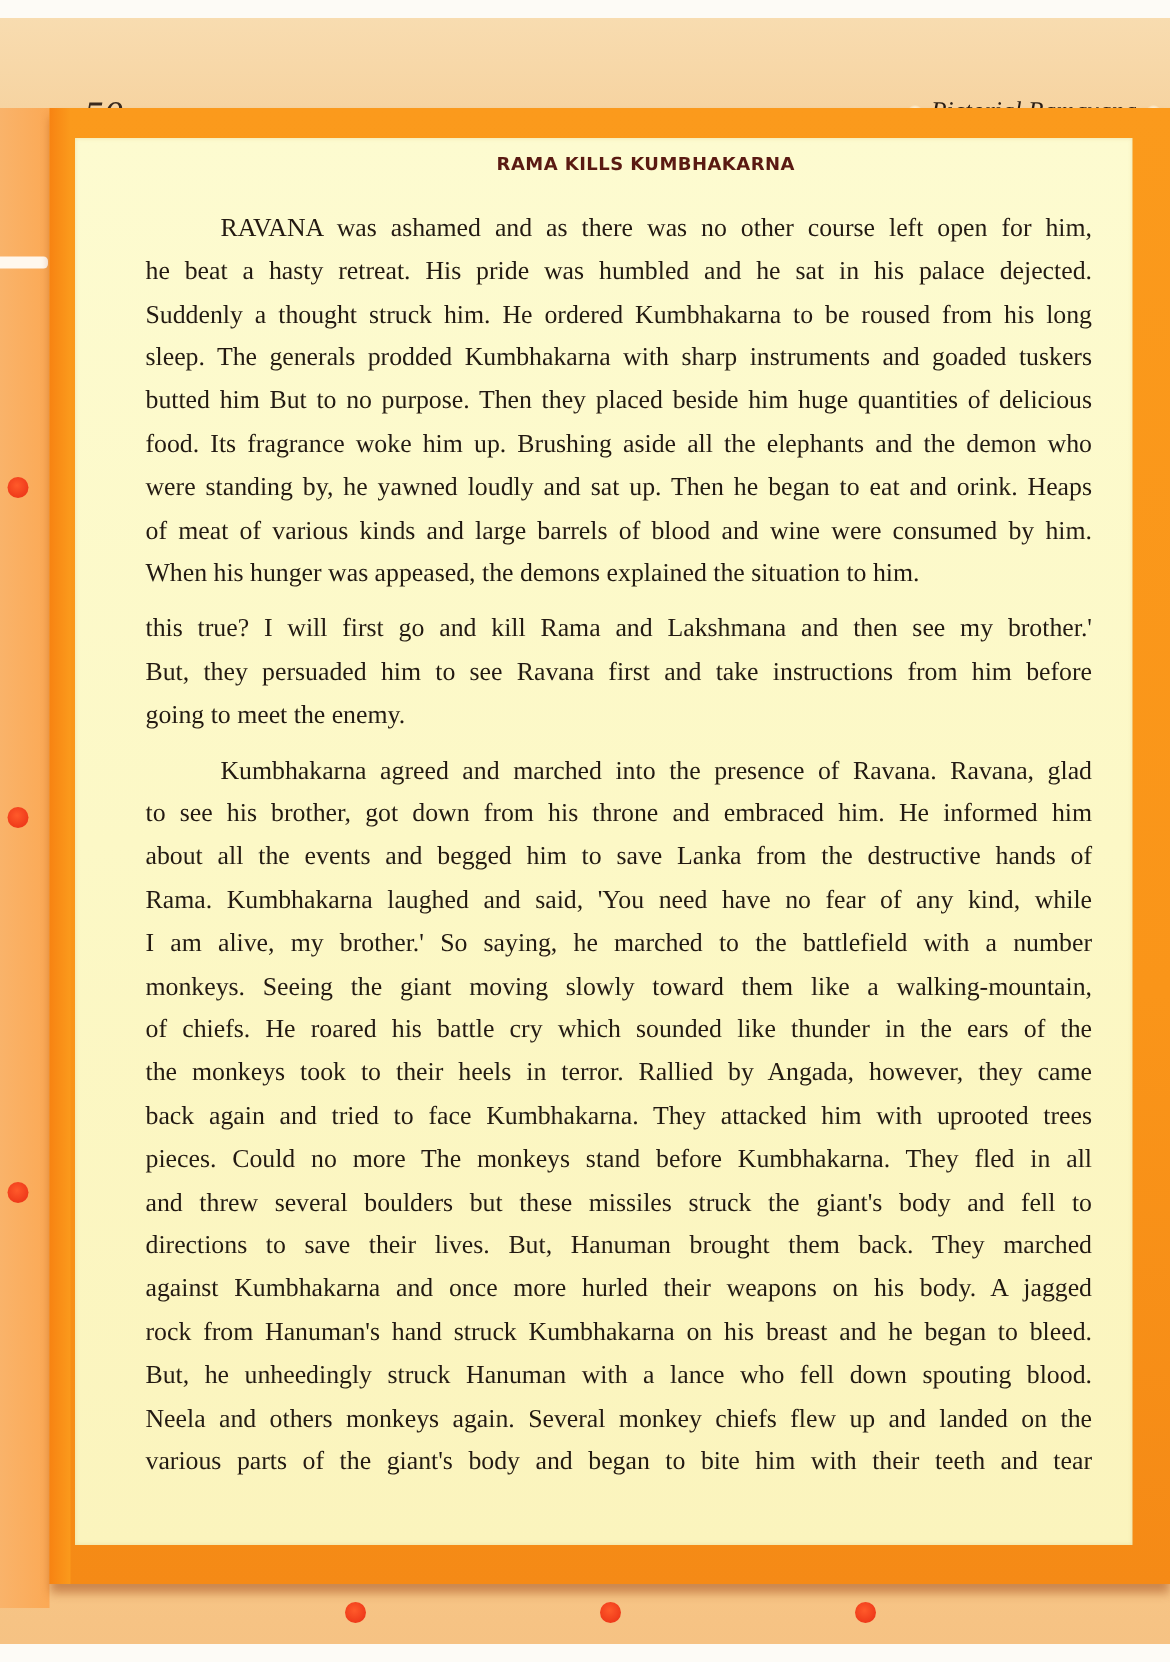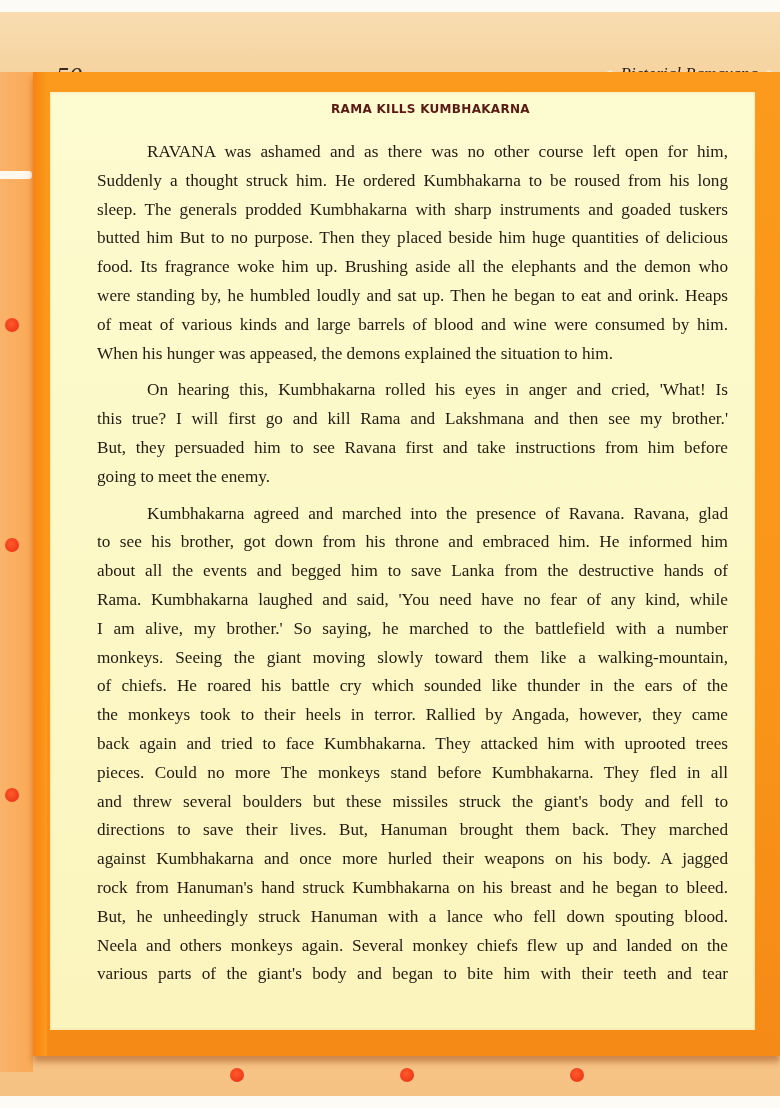--- a/index.html
+++ b/index.html
@@ -90,30 +90,30 @@
 <div class="dot" style="left:5px; top:538px;"></div>
 <div class="dot" style="left:5px; top:788px;"></div>
 
 <div class="frame">
   <div class="frame-inner-edge"></div>
   <div class="panel">
     <div class="chapter-title">RAMA KILLS KUMBHAKARNA</div>
     <div class="body-text">
 
       <span class="line indent">RAVANA was ashamed and as there was no other course left open for him,</span>
+      <span class="line">he beat a hasty retreat. His pride was humbled and he sat in his palace dejected.</span>
       <span class="line">Suddenly a thought struck him. He ordered Kumbhakarna to be roused from his long</span>
       <span class="line">sleep. The generals prodded Kumbhakarna with sharp instruments and goaded tuskers</span>
       <span class="line">butted him But to no purpose. Then they placed beside him huge quantities of delicious</span>
       <span class="line">food. Its fragrance woke him up. Brushing aside all the elephants and the demon who</span>
-      <span class="line">were standing by, he humbled loudly and sat up. Then he began to eat and orink. Heaps</span>
+      <span class="line">were standing by, he yawned loudly and sat up. Then he began to eat and orink. Heaps</span>
       <span class="line">of meat of various kinds and large barrels of blood and wine were consumed by him.</span>
       <span class="line last">When his hunger was appeased, the demons explained the situation to him.</span>
       <span class="para-gap"></span>
 
-      <span class="line indent">On hearing this, Kumbhakarna rolled his eyes in anger and cried, 'What! Is</span>
       <span class="line">this true? I will first go and kill Rama and Lakshmana and then see my brother.'</span>
       <span class="line">But, they persuaded him to see Ravana first and take instructions from him before</span>
       <span class="line last">going to meet the enemy.</span>
       <span class="para-gap"></span>
 
       <span class="line indent">Kumbhakarna agreed and marched into the presence of Ravana. Ravana, glad</span>
       <span class="line">to see his brother, got down from his throne and embraced him. He informed him</span>
       <span class="line">about all the events and begged him to save Lanka from the destructive hands of</span>
       <span class="line">Rama. Kumbhakarna laughed and said, 'You need have no fear of any kind, while</span>
       <span class="line">I am alive, my brother.' So saying, he marched to the battlefield with a number</span>

